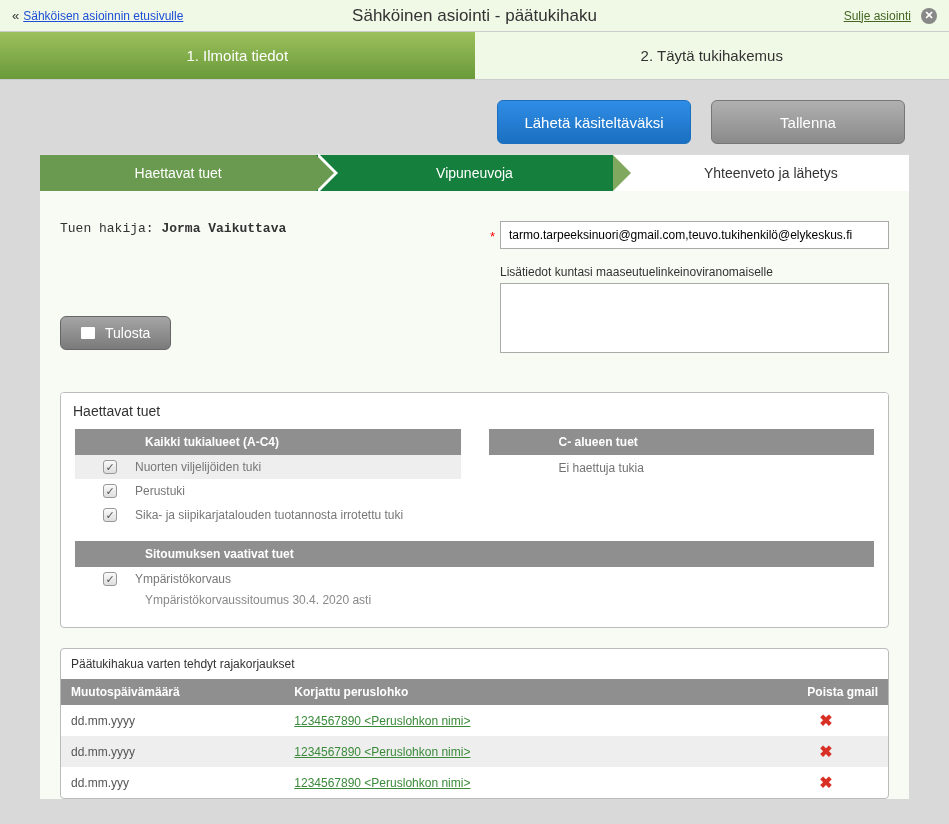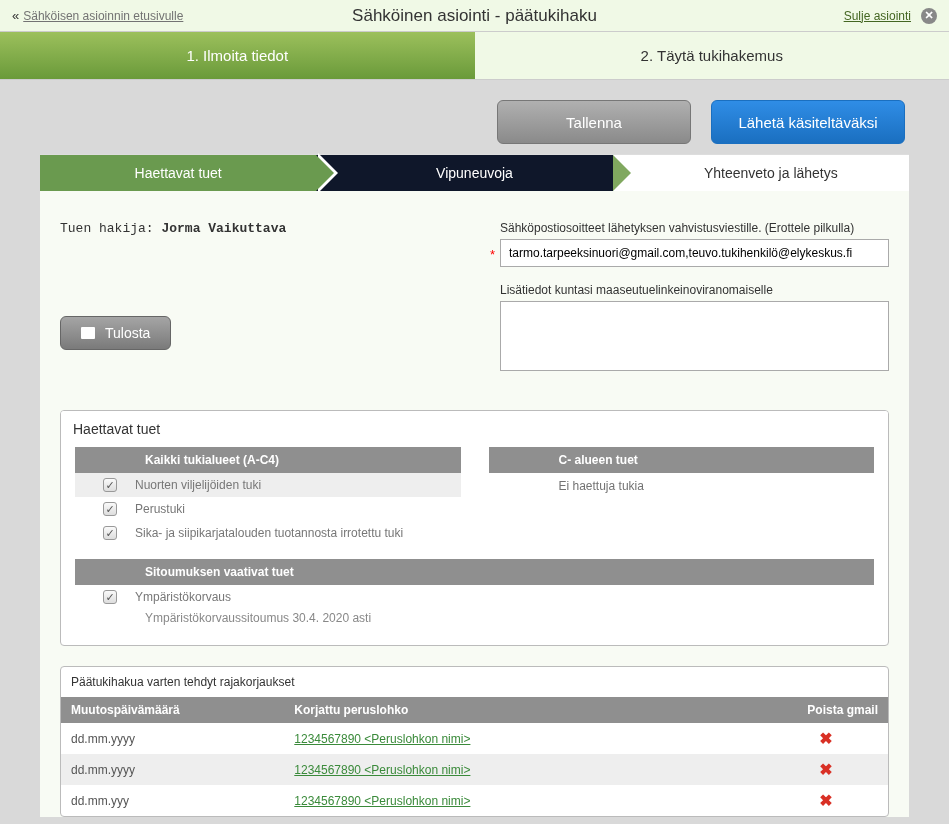--- a/index.html
+++ b/index.html
@@ -1,19 +1,19 @@
 <!DOCTYPE html>
 <html><head>
 <meta charset="utf-8">
 <style>
 * { box-sizing: border-box; margin: 0; padding: 0; }
 body { font-family: Arial, Helvetica, sans-serif; background: #d9d9d9; font-size: 13px; color: #333; }
 .topbar { background: #f0f9e6; height: 32px; display: flex; align-items: center; justify-content: space-between; padding: 0 12px; border-bottom: 1px solid #ccc; }
 .topbar .left { display: flex; align-items: center; gap: 4px; }
-.topbar .left a { color: #737373; text-decoration: underline; font-size: 12px; }
+.topbar .left a { color: #1d4ed8; text-decoration: underline; font-size: 12px; }
 .topbar .title { font-size: 17px; color: #333; position: absolute; left: 50%; transform: translateX(-50%); }
 .topbar .right { display: flex; align-items: center; gap: 10px; }
 .topbar .right a { color: #446622; text-decoration: underline; font-size: 12px; }
 .close-circle { width: 16px; height: 16px; border-radius: 50%; background: #888; color: #fff; display: flex; align-items: center; justify-content: center; font-size: 11px; font-weight: bold; }
 
 .main-tabs { display: flex; height: 48px; background: #c4b5fd; border-bottom: 1px solid #ccc; }
 .main-tab { flex: 1; display: flex; align-items: center; justify-content: center; font-size: 15px; color: #333; }
 .main-tab.active { background: linear-gradient(#9cc05c, #6a9a3a); color: #fff; }
 .main-tab.inactive { background: #f0f9e6; }
 
@@ -22,21 +22,21 @@
 .btn-primary { background: linear-gradient(#2f8de6, #1a6fc0); color: #fff; border-color: #1a6fc0; }
 .btn-secondary { background: linear-gradient(#b0b0b0, #8a8a8a); color: #fff; border-color: #777; }
 
 .content-wrap { padding: 0 40px 40px 40px; }
 .card { background: #f8fbf4; border-top: 1px solid #ddd; }
 .stepper { display: flex; height: 36px; position: relative; }
 .step { flex: 1; display: flex; align-items: center; justify-content: center; font-size: 14px; position: relative; }
 .step.done { background: #6a9a4f; color: #fff; }
 .step.done::after { content: ""; position: absolute; right: -18px; top: 0; width: 0; height: 0; border-top: 18px solid transparent; border-bottom: 18px solid transparent; border-left: 18px solid #6a9a4f; z-index: 2; }
 .step.done::before { content: ""; position: absolute; right: -22px; top: -2px; width: 0; height: 0; border-top: 20px solid transparent; border-bottom: 20px solid transparent; border-left: 20px solid #fff; z-index: 1; }
-.step.done2 { background: #0f172a; color: #fff; padding-left: 20px; }
+.step.done2 { background: #15803d; color: #fff; padding-left: 20px; }
 .step.done2::after { content: ""; position: absolute; right: -18px; top: 0; width: 0; height: 0; border-top: 18px solid transparent; border-bottom: 18px solid transparent; border-left: 18px solid #80a85f; z-index: 2; }
 .step.current { background: #fff; color: #333; padding-left: 20px; }
 
 .form-area { padding: 30px 20px 20px 20px; display: flex; gap: 40px; }
 .form-left { flex: 0 0 400px; }
 .form-right { flex: 1; }
 .applicant-line { font-size: 13px; margin-bottom: 40px; font-family: Liberation Mono, monospace; }
 .applicant-line strong { font-weight: bold; }
 .print-btn { display: inline-flex; align-items: center; gap: 10px; background: linear-gradient(#a5a5a5, #7a7a7a); color: #fff; border: 1px solid #666; border-radius: 6px; padding: 8px 20px; font-size: 14px; cursor: pointer; margin-top: 40px; }
 .print-icon { width: 14px; height: 12px; background: #fff; border-radius: 1px; position: relative; }
@@ -87,22 +87,22 @@
     <div class="close-circle">✕</div>
   </div>
 </div>
 
 <div class="main-tabs">
   <div class="main-tab active">1. Ilmoita tiedot</div>
   <div class="main-tab inactive">2. Täytä tukihakemus</div>
 </div>
 
 <div class="action-area">
+  <div class="btn btn-primary">Lähetä käsiteltäväksi</div>
   <div class="btn btn-secondary">Tallenna</div>
-  <div class="btn btn-primary">Lähetä käsiteltäväksi</div>
 </div>
 
 <div class="content-wrap">
   <div class="card">
 
     <div class="stepper">
       <div class="step done">Haettavat tuet</div>
       <div class="step done2">Vipuneuvoja</div>
       <div class="step current">Yhteenveto ja lähetys</div>
     </div>
@@ -113,21 +113,20 @@
           <span>Tuen hakija:</span>
           <strong>Jorma Vaikuttava</strong>
         </div>
         <div class="print-btn">
           <span class="print-icon"></span>
           <span>Tulosta</span>
         </div>
       </div>
       <div class="form-right">
         <div class="field-block">
-          <label class="field-label">Sähköpostiosoitteet lähetyksen vahvistusviestille. (Erottele pilkulla)</label>
           <span class="required">*</span>
           <input class="text-input" type="text" value="tarmo.tarpeeksinuori@gmail.com,teuvo.tukihenkilö@elykeskus.fi" style="">
         </div>
         <div class="field-block">
           <label class="field-label">Lisätiedot kuntasi maaseutuelinkeinoviranomaiselle</label>
           <textarea class="textarea" style=""></textarea>
         </div>
       </div>
     </div>
 

